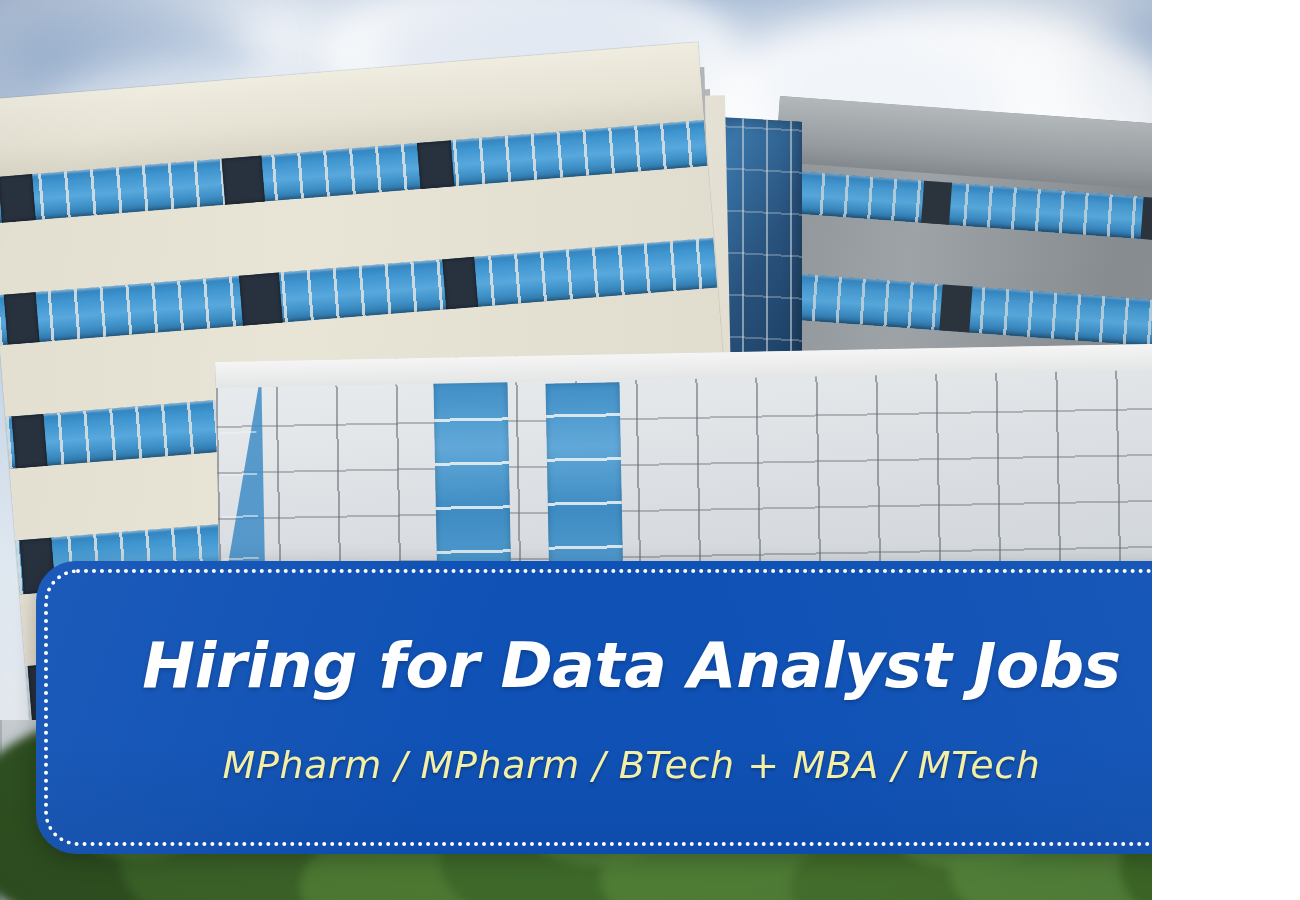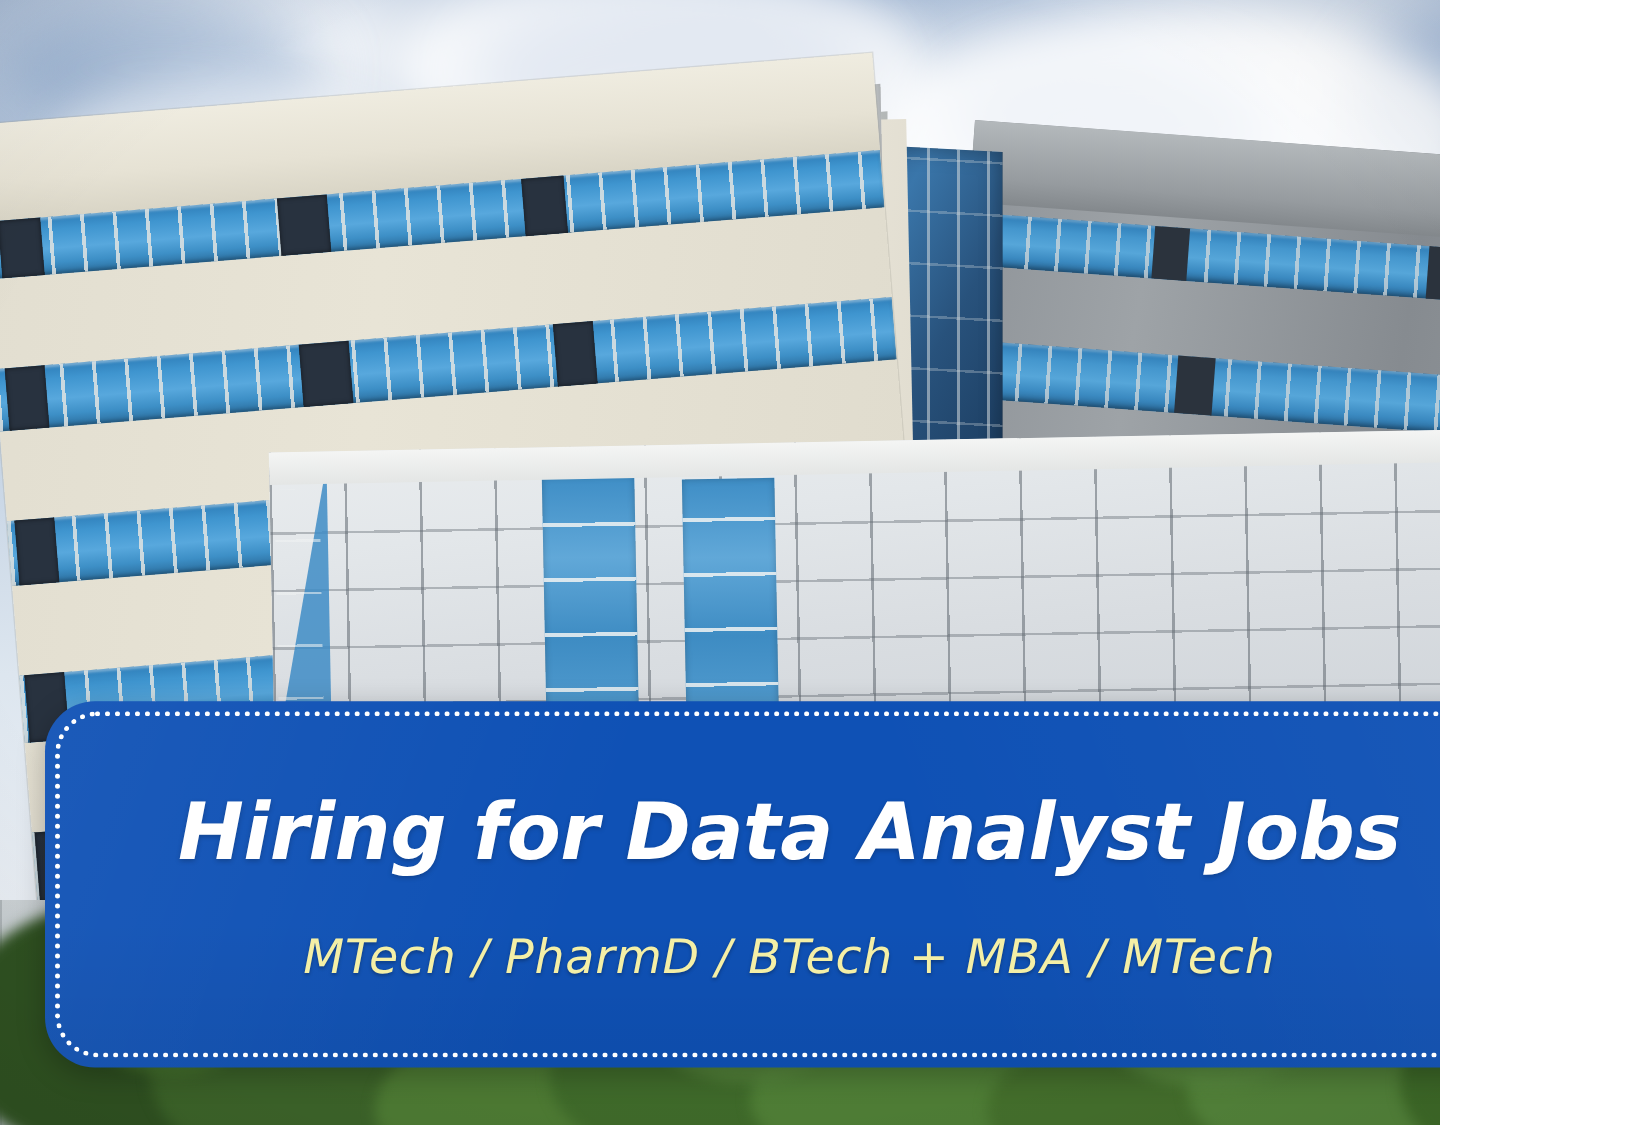--- a/index.html
+++ b/index.html
@@ -502,17 +502,17 @@
     <div class="foliage f11"></div>
 
     <div class="vignette"></div>
   </div>
 
   <div class="card">
     <div class="card-sheen"></div>
     <div class="card-dots"></div>
     <div class="card-inner">
       <div class="headline">Hiring for Data Analyst Jobs</div>
-      <div class="subline">MTech / PharmD / BTech + MBA / MTech</div>
+      <div class="subline">MPharm / MPharm / BTech + MBA / MTech</div>
     </div>
   </div>
 
 </div>
 
 </body></html>

